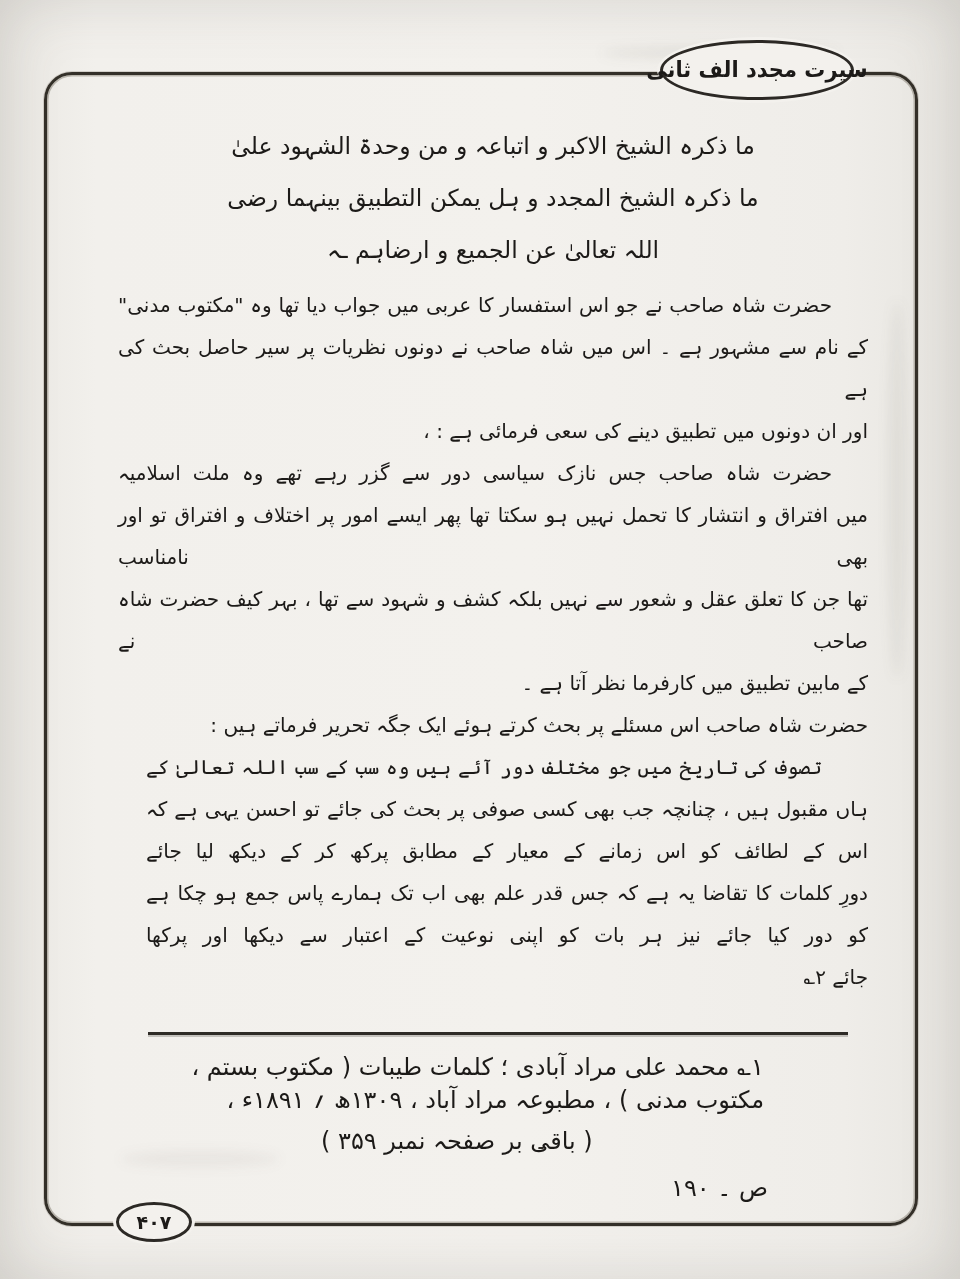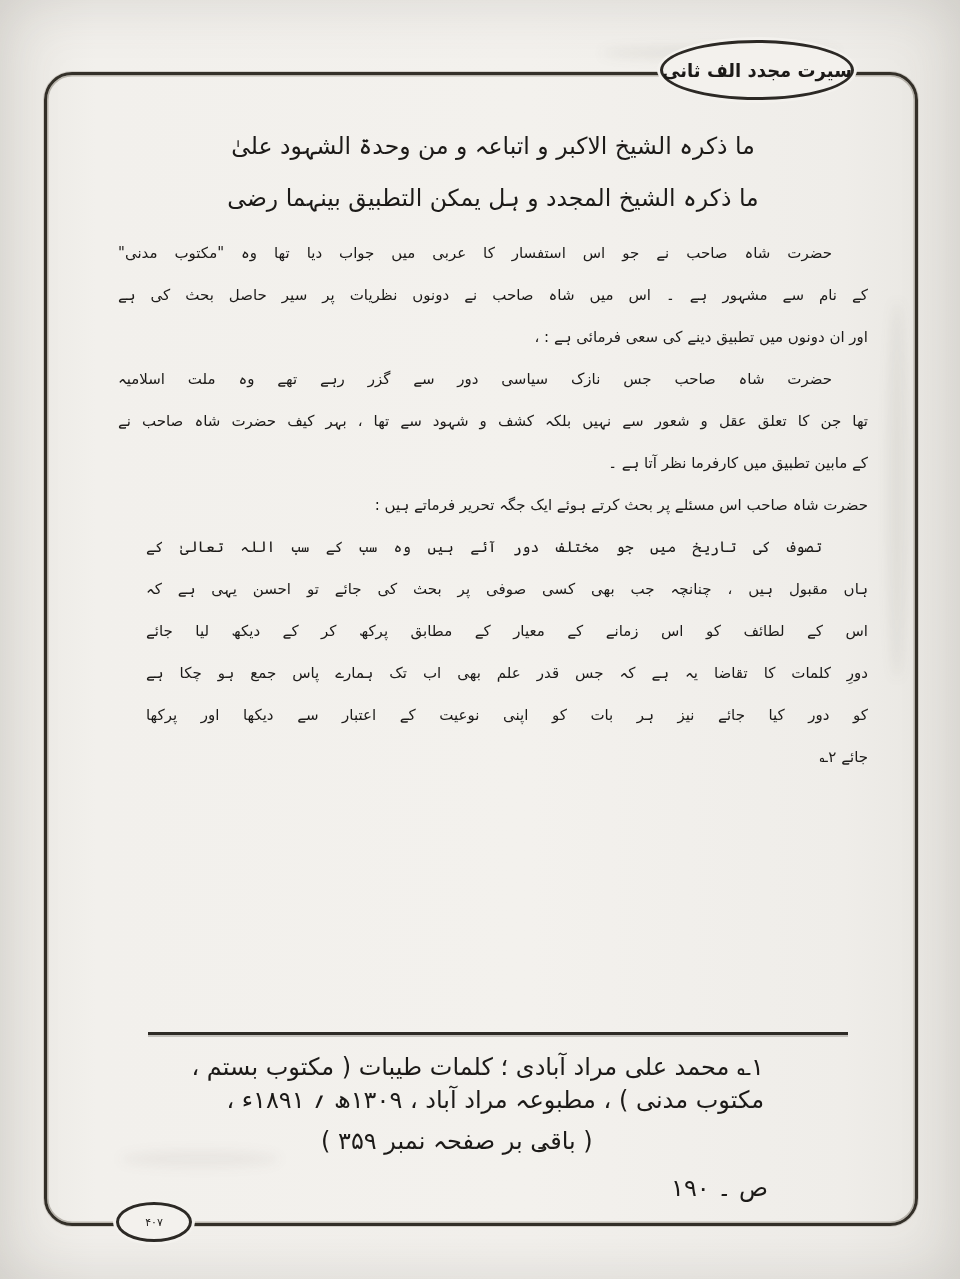--- a/index.html
+++ b/index.html
@@ -31,33 +31,33 @@
   .cartouche{
     position:absolute;
     background:#f3f1ed;
     border:3px solid #2c2925;
     border-radius:50%;
     display:flex;align-items:center;justify-content:center;
     z-index:3;
     box-shadow:0 0 0 3px #f3f1ed;
   }
   .title-oval{left:660px;top:40px;width:188px;height:54px;}
-  .title-oval .txt{font-size:18px;font-weight:bold;transform:scaleY(1.05);white-space:nowrap;}
+  .title-oval .txt{font-size:21px;font-weight:bold;transform:scaleY(1.05);white-space:nowrap;}
   .pageno-oval{left:116px;top:1202px;width:70px;height:34px;}
-  .pageno-oval .txt{font-size:11px;font-weight:normal;letter-spacing:1px;}
+  .pageno-oval .txt{font-size:19px;font-weight:bold;letter-spacing:1px;}
 
   .content{
     position:absolute;left:118px;top:120px;width:750px;
     direction:rtl;
     z-index:2;
   }
   .line{display:block;}
   .arabic-heading{font-size:23.5px;line-height:52px;font-weight:500;margin-bottom:8px;}
   .arabic-heading .line{text-align:right;text-align-last:center;}
-  .para{font-size:15px;line-height:42px;}
+  .para{font-size:20px;line-height:42px;}
   .para .line{text-align:justify;text-align-last:justify;}
   .para .line:last-child{text-align-last:right;}
   .para.body .line:first-child{padding-right:36px;}
   .para.intro .line{text-align-last:right;}
   .para.quote{padding-left:28px;}
   .para.quote .line:first-child{padding-right:46px;font-family:Liberation Serif, serif;}
 
   .footnote{
     position:absolute;left:118px;top:1032px;width:750px;
     direction:rtl;font-size:24px;z-index:2;
@@ -85,30 +85,32 @@
   <div class="frame"></div>
 
   <div class="cartouche title-oval">
     <span class="txt">سیرت مجدد الف ثانی</span>
   </div>
 
   <div class="content">
     <div class="arabic-heading">
         <div class="line">ما ذکرہ الشیخ الاکبر و اتباعہ و من وحدۃ الشہود علیٰ</div>
         <div class="line">ما ذکرہ الشیخ المجدد و ہل یمکن التطبیق بینہما رضی</div>
+        <div class="line">اللہ تعالیٰ عن الجمیع و ارضاہم ـہ</div>
       </div>
 
     <div class="para body">
         <div class="line">حضرت شاہ صاحب نے جو اس استفسار کا عربی میں جواب دیا تھا وہ "مکتوب مدنی"</div>
         <div class="line">کے نام سے مشہور ہے ۔ اس میں شاہ صاحب نے دونوں نظریات پر سیر حاصل بحث کی ہے</div>
         <div class="line">اور ان دونوں میں تطبیق دینے کی سعی فرمائی ہے : ،</div>
       </div>
 
     <div class="para body">
         <div class="line">حضرت شاہ صاحب جس نازک سیاسی دور سے گزر رہے تھے وہ ملت اسلامیہ</div>
+        <div class="line">میں افتراق و انتشار کا تحمل نہیں ہو سکتا تھا پھر ایسے امور پر اختلاف و افتراق تو اور بھی نامناسب</div>
         <div class="line">تھا جن کا تعلق عقل و شعور سے نہیں بلکہ کشف و شہود سے تھا ، بہر کیف حضرت شاہ صاحب نے</div>
         <div class="line">کے مابین تطبیق میں کارفرما نظر آتا ہے ۔</div>
       </div>
 
     <div class="para intro">
         <div class="line">حضرت شاہ صاحب اس مسئلے پر بحث کرتے ہوئے ایک جگہ تحریر فرماتے ہیں :</div>
       </div>
 
     <div class="para quote">
         <div class="line">تصوف کی تاریخ میں جو مختلف دور آئے ہیں وہ سب کے سب اللہ تعالیٰ کے</div>

